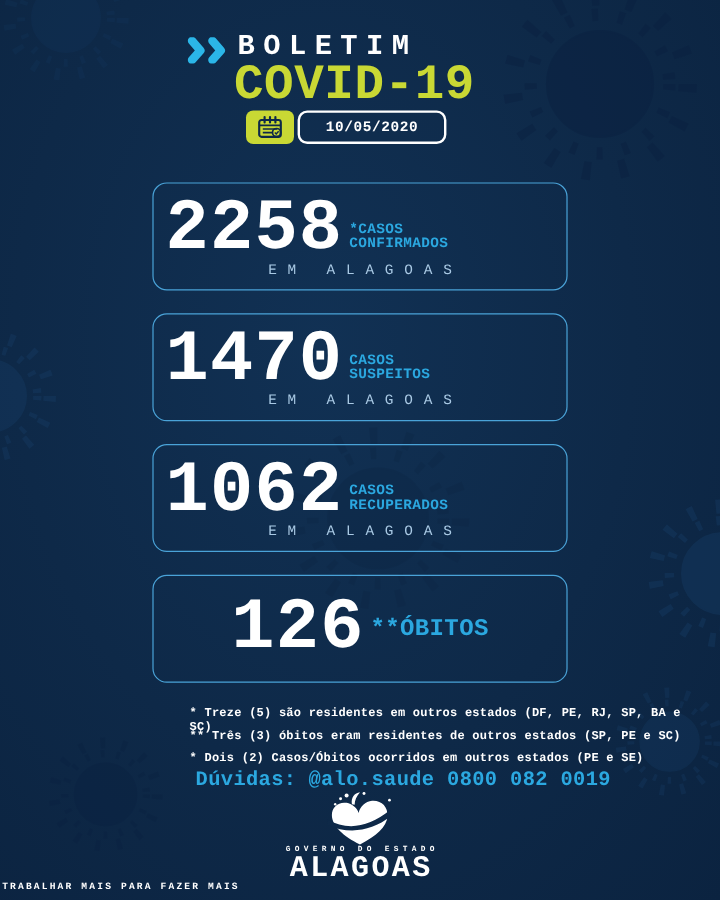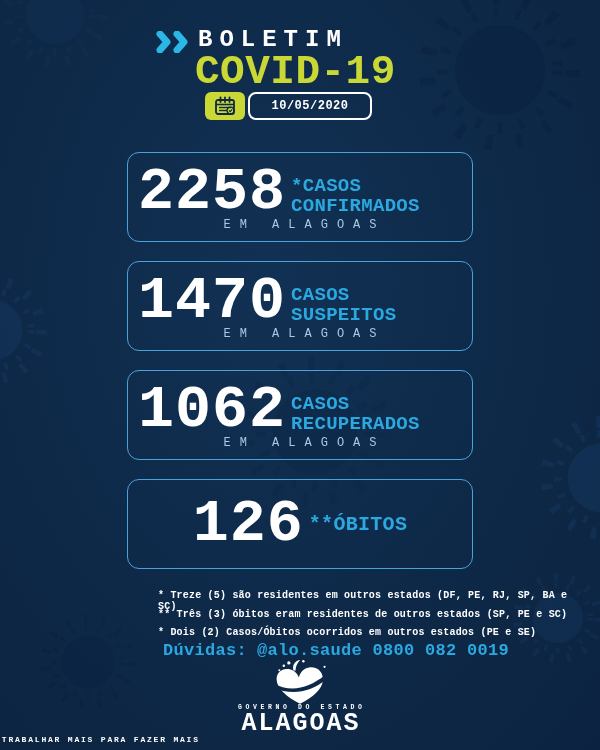--- a/index.html
+++ b/index.html
@@ -24,21 +24,21 @@
             margin-left:3px;display:flex;align-items:center;justify-content:center;
             padding:0 12px;}
   .date-text{color:#ffffff;font-size:12px;font-weight:bold;letter-spacing:0.5px;}
 
   
   .card{position:absolute;left:127px;width:346px;height:90px;
         border:1.5px solid #4aa3d8;border-radius:12px;box-sizing:border-box;}
   .card-main{display:flex;align-items:center;height:100%;padding-left:10px;padding-bottom:10px;box-sizing:border-box;}
   .card--center .card-main{justify-content:center;padding-left:0;padding-bottom:0;}
   .card-value{font-size:60px;font-weight:bold;color:#ffffff;line-height:1;letter-spacing:1px;}
-  .card-label{color:#2ba8e0;font-weight:bold;font-size:19px;line-height:1.04;
+  .card-label{color:#2ba8e0;font-weight:bold;font-size:12px;line-height:1.04;
               letter-spacing:0.3px;margin-left:5px;margin-top:10px;}
   .card--center .card-label{font-size:20px;margin-top:2px;}
   .card-sub{position:absolute;left:0;right:0;bottom:9px;text-align:center;
             color:#a9c9e4;font-size:12px;letter-spacing:9px;text-indent:9px;font-weight:normal;}
 
   
   .footnote{position:absolute;left:158px;width:420px;color:#ffffff;
             font-size:10px;font-weight:bold;letter-spacing:0.2px;}
   .contact{position:absolute;left:163px;top:641px;color:#2ba8e0;
            font-size:17px;font-weight:bold;letter-spacing:0.3px;}

